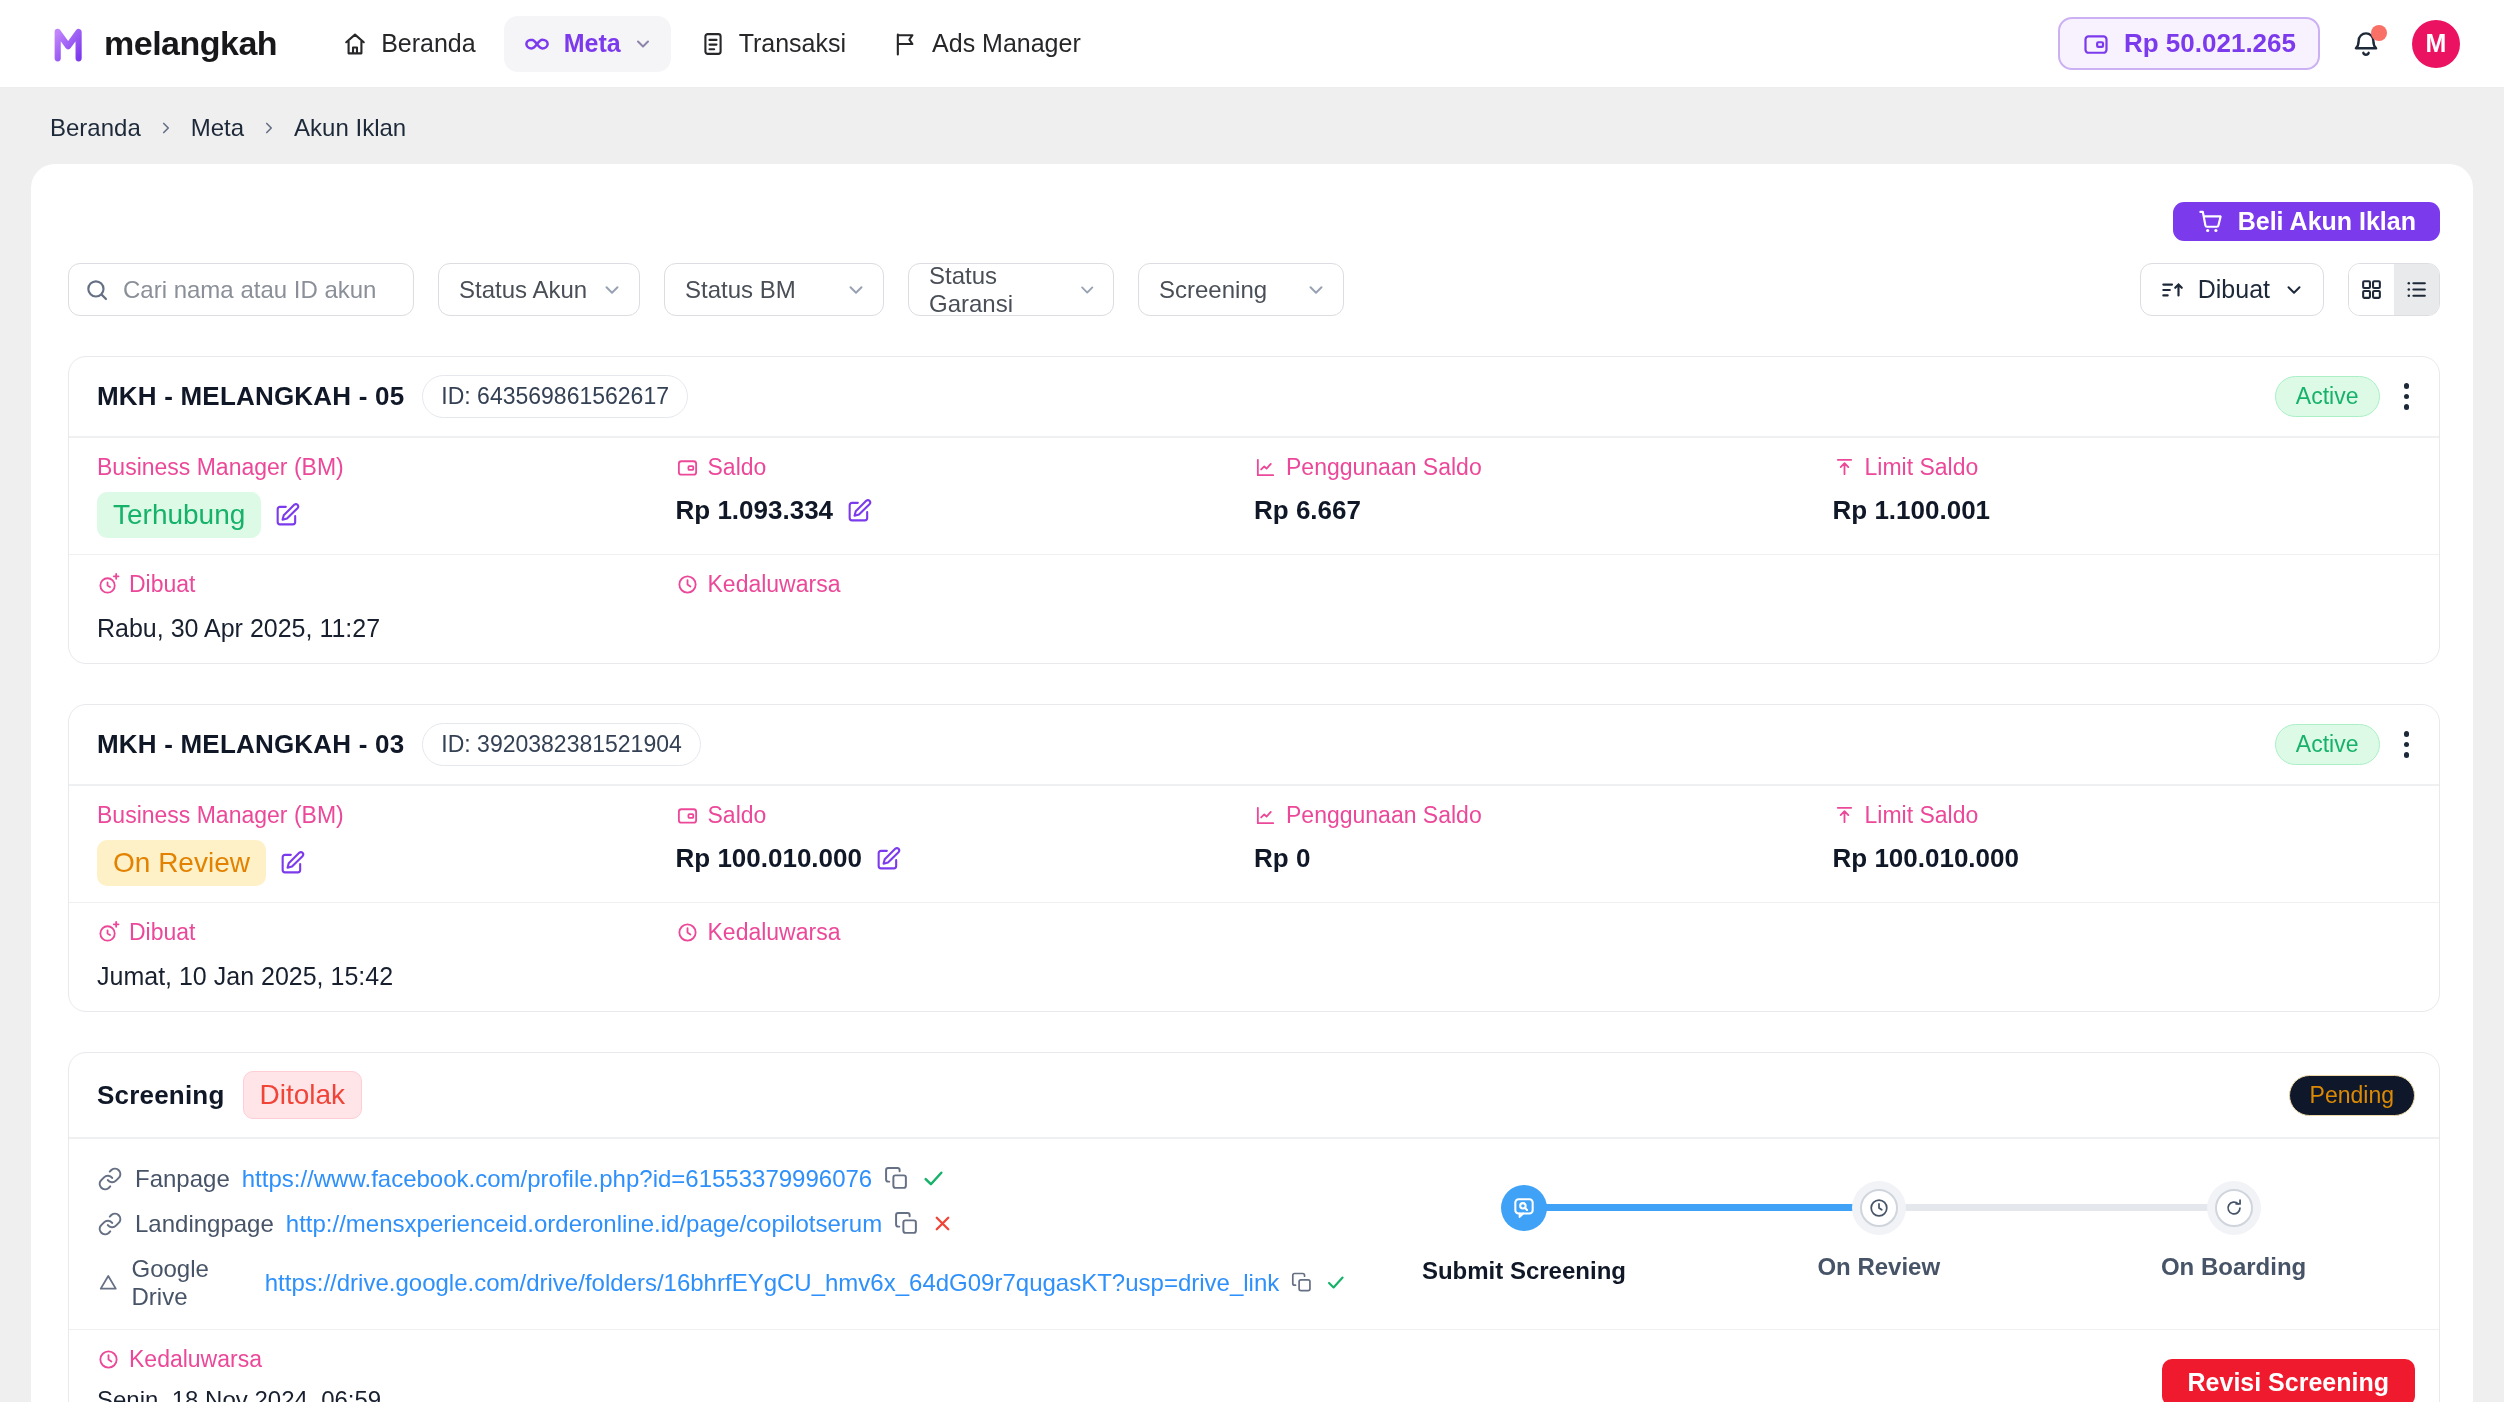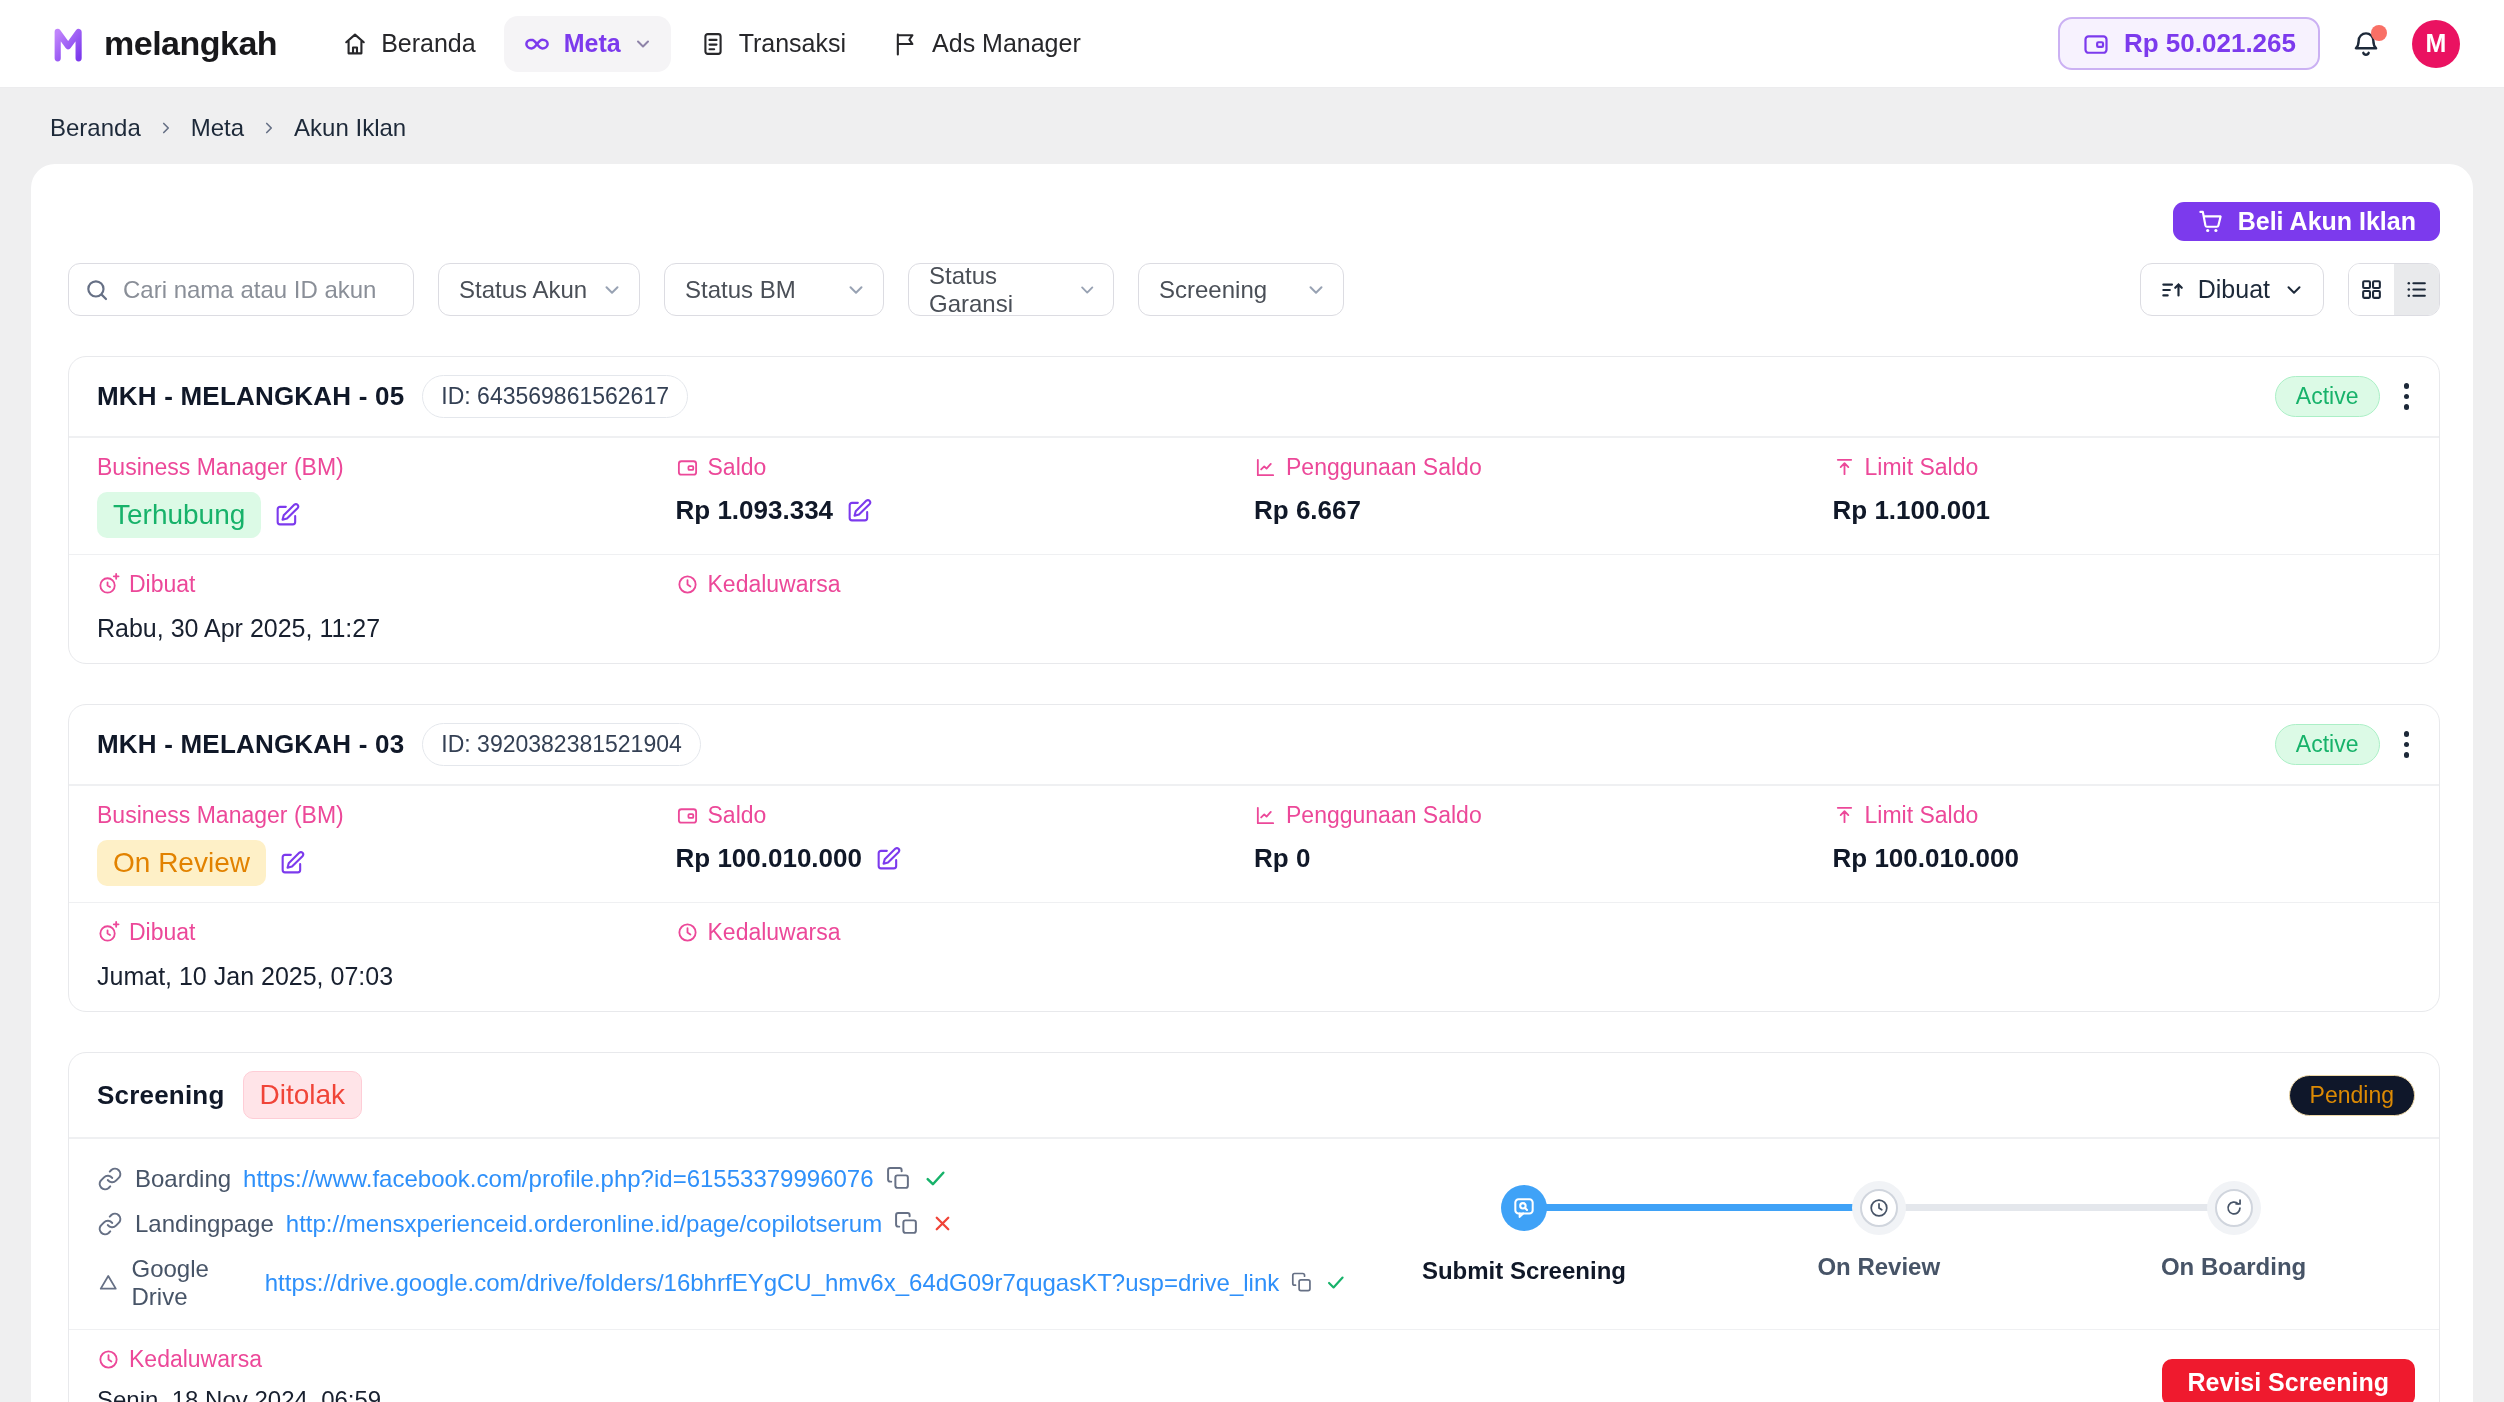--- a/index.html
+++ b/index.html
@@ -454,21 +454,21 @@
     <div class="stats-row">
       <div>
         <div class="stat-label">
           <svg width="23" height="23" viewBox="0 0 24 24" fill="none" stroke="currentColor" stroke-width="1.9" stroke-linecap="round" stroke-linejoin="round">
               <circle cx="11" cy="13" r="7.5"></circle>
               <path d="M11 9.8V13l2.6 1.6M17.5 3.5h5M20 1v5"></path>
             </svg>
           <span>Dibuat</span>
         </div>
         <div class="stat-value plain">
-            <span>Jumat, 10 Jan 2025, 07:03</span>
+            <span>Jumat, 10 Jan 2025, 15:42</span>
           </div>
       </div>
       <div>
         <div class="stat-label">
           <svg width="23" height="23" viewBox="0 0 24 24" fill="none" stroke="currentColor" stroke-width="1.9" stroke-linecap="round" stroke-linejoin="round">
               <circle cx="12" cy="12" r="8.5"></circle>
               <path d="M12 7.5V12l3 2"></path>
             </svg>
           <span>Kedaluwarsa</span>
         </div>
@@ -493,21 +493,21 @@
     </div>
     <div class="divider"></div>
 
     <div class="scr-body">
       <div class="scr-links">
         <div class="link-row">
           <svg width="26" height="26" viewBox="0 0 24 24" fill="none" stroke="#667085" stroke-width="1.9" stroke-linecap="round" stroke-linejoin="round">
             <path d="M10 13a5 5 0 0 0 7.5.5l3-3a5 5 0 0 0-7-7l-1.7 1.7"></path>
               <path d="M14 11a5 5 0 0 0-7.5-.5l-3 3a5 5 0 0 0 7 7l1.7-1.7"></path>
           </svg>
-          <span class="lbl">Boarding</span>
+          <span class="lbl">Fanpage</span>
           <a href="#">https://www.facebook.com/profile.php?id=61553379996076</a>
           <svg class="copy-ic" width="25" height="25" viewBox="0 0 24 24" fill="none" stroke="currentColor" stroke-width="1.9" stroke-linecap="round" stroke-linejoin="round">
             <rect x="9" y="9" width="12" height="12" rx="2"></rect>
               <path d="M5 15H4a2 2 0 0 1-2-2V4a2 2 0 0 1 2-2h9a2 2 0 0 1 2 2v1"></path>
           </svg>
           <svg class="ok-ic" width="25" height="25" viewBox="0 0 24 24" fill="none" stroke="currentColor" stroke-width="2.4" stroke-linecap="round" stroke-linejoin="round">
               <path d="m4.5 12.5 5 5 10-11"></path>
             </svg>
         </div>
         <div class="link-row">

